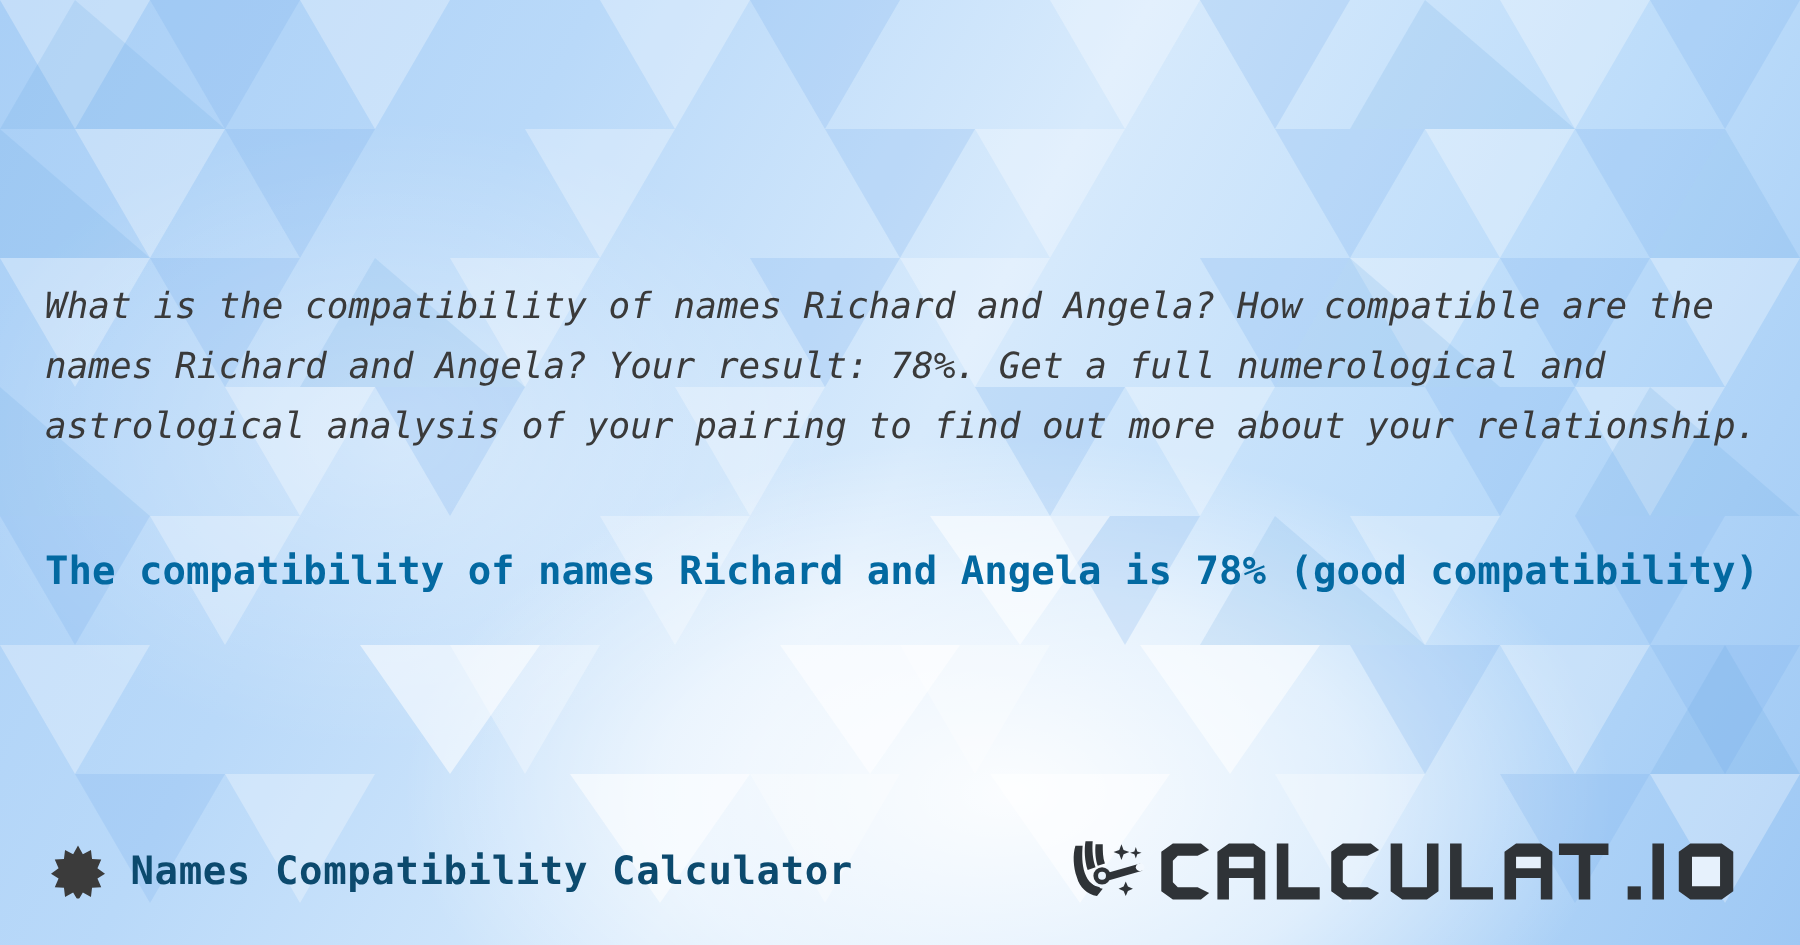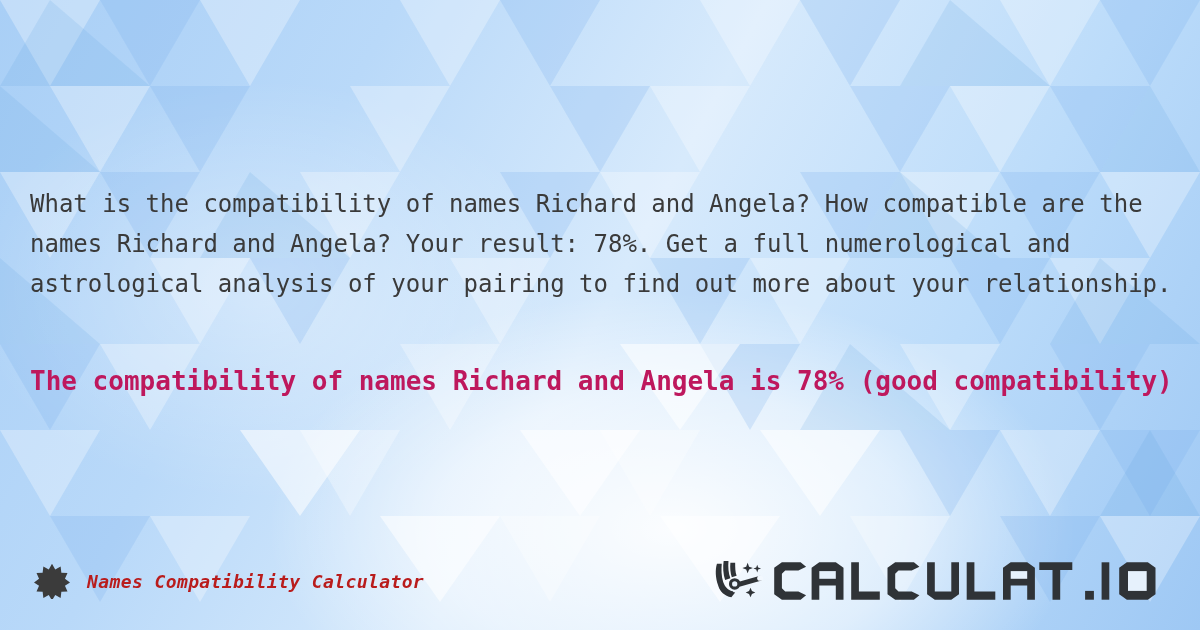--- a/index.html
+++ b/index.html
@@ -41,49 +41,49 @@
   }
 
   .intro-paragraph {
     position:absolute;
     left:30px; top:184px; width:1150px;
     font-family: "DejaVu Sans Mono", monospace;
     font-weight:400;
     font-size:24px;
     line-height:40px;
     color:#3a3a3a;
+    font-style:italic;
   }
 
   .result-statement {
     position:absolute;
     left:30px; top:357px; width:1150px;
     font-family: "DejaVu Sans Mono", monospace;
     font-weight:700;
     font-size:26px;
     line-height:48px;
-    color:#be185d;
+    color:#0369a1;
   }
 
   
   .footer-bar {
     position:absolute;
     left:0; right:0; bottom:0; height:92px;
     display:flex; align-items:center;
     padding:0 34px 6px 34px;
   }
   .brand-block { display:flex; align-items:center; gap:17px; }
   .burst-icon { width:36px; height:36px; flex:0 0 36px; display:block; }
   .brand-name {
     font-family:"DejaVu Sans Mono", monospace;
     font-weight:700;
-    font-size:18px;
+    font-size:26px;
     letter-spacing:0.4px;
-    color:#b91c1c;
+    color:#0c4a6e;
     white-space:nowrap;
-    font-style:italic;
   }
   .footer-spacer { flex:1 1 auto; }
   .site-logo { display:flex; align-items:center; gap:4px; }
   .wand-icon { width:58px; height:46px; display:block; }
   .logo-word { height:44px; display:block; }
 </style>
 </head>
 <body>
 
 <svg id="bg-layer" viewBox="0 0 1200 630" preserveAspectRatio="none" aria-hidden="true">

